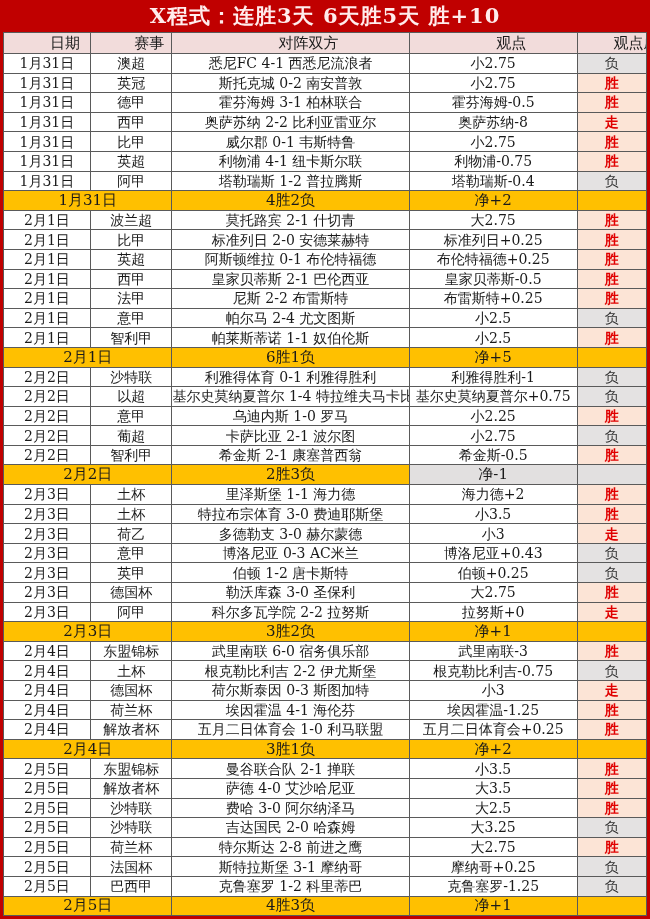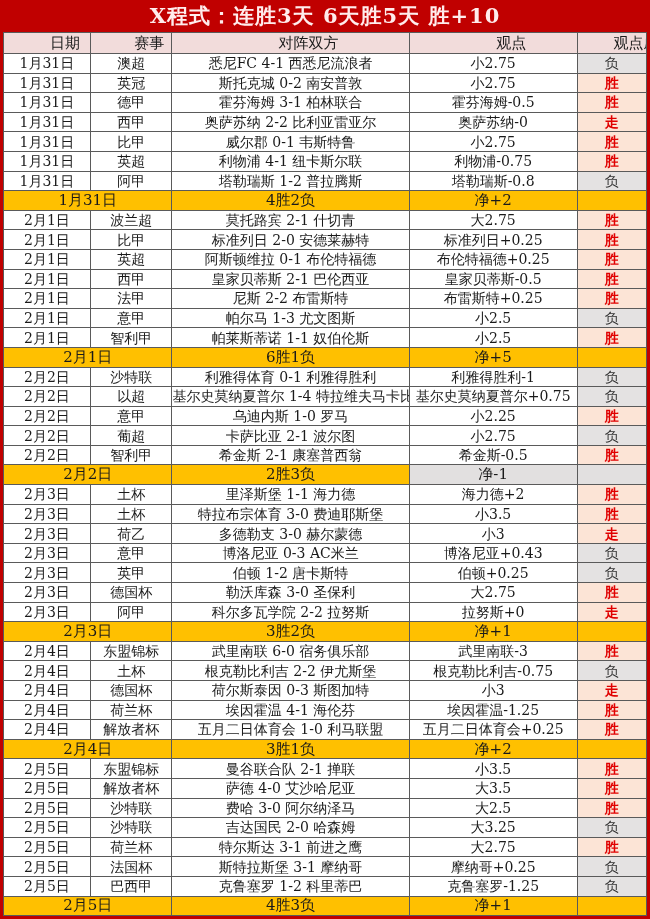--- a/index.html
+++ b/index.html
@@ -78,42 +78,42 @@
           <td>1月31日</td>
           <td>德甲</td>
           <td>霍芬海姆 3-1 柏林联合</td>
           <td>霍芬海姆-0.5</td>
           <td class="result-win">胜</td>
         </tr>
         <tr>
           <td>1月31日</td>
           <td>西甲</td>
           <td>奥萨苏纳 2-2 比利亚雷亚尔</td>
-          <td>奥萨苏纳-0</td>
+          <td>奥萨苏纳-8</td>
           <td class="result-push">走</td>
         </tr>
         <tr>
           <td>1月31日</td>
           <td>比甲</td>
           <td>威尔郡 0-1 韦斯特鲁</td>
           <td>小2.75</td>
           <td class="result-win">胜</td>
         </tr>
         <tr>
           <td>1月31日</td>
           <td>英超</td>
           <td>利物浦 4-1 纽卡斯尔联</td>
           <td>利物浦-0.75</td>
           <td class="result-win">胜</td>
         </tr>
         <tr>
           <td>1月31日</td>
           <td>阿甲</td>
           <td>塔勒瑞斯 1-2 普拉腾斯</td>
-          <td>塔勒瑞斯-0.8</td>
+          <td>塔勒瑞斯-0.4</td>
           <td class="result-loss">负</td>
         </tr>
         <tr class="summary">
           <td colspan="2">1月31日</td>
           <td>4胜2负</td>
           <td>净+2</td>
           <td></td>
         </tr>
         <tr>
           <td>2月1日</td>
@@ -146,21 +146,21 @@
         <tr>
           <td>2月1日</td>
           <td>法甲</td>
           <td>尼斯 2-2 布雷斯特</td>
           <td>布雷斯特+0.25</td>
           <td class="result-win">胜</td>
         </tr>
         <tr>
           <td>2月1日</td>
           <td>意甲</td>
-          <td>帕尔马 1-3 尤文图斯</td>
+          <td>帕尔马 2-4 尤文图斯</td>
           <td>小2.5</td>
           <td class="result-loss">负</td>
         </tr>
         <tr>
           <td>2月1日</td>
           <td>智利甲</td>
           <td>帕莱斯蒂诺 1-1 奴伯伦斯</td>
           <td>小2.5</td>
           <td class="result-win">胜</td>
         </tr>
@@ -331,21 +331,21 @@
         <tr>
           <td>2月5日</td>
           <td>沙特联</td>
           <td>吉达国民 2-0 哈森姆</td>
           <td>大3.25</td>
           <td class="result-loss">负</td>
         </tr>
         <tr>
           <td>2月5日</td>
           <td>荷兰杯</td>
-          <td>特尔斯达 3-1 前进之鹰</td>
+          <td>特尔斯达 2-8 前进之鹰</td>
           <td>大2.75</td>
           <td class="result-win">胜</td>
         </tr>
         <tr>
           <td>2月5日</td>
           <td>法国杯</td>
           <td>斯特拉斯堡 3-1 摩纳哥</td>
           <td>摩纳哥+0.25</td>
           <td class="result-loss">负</td>
         </tr>

